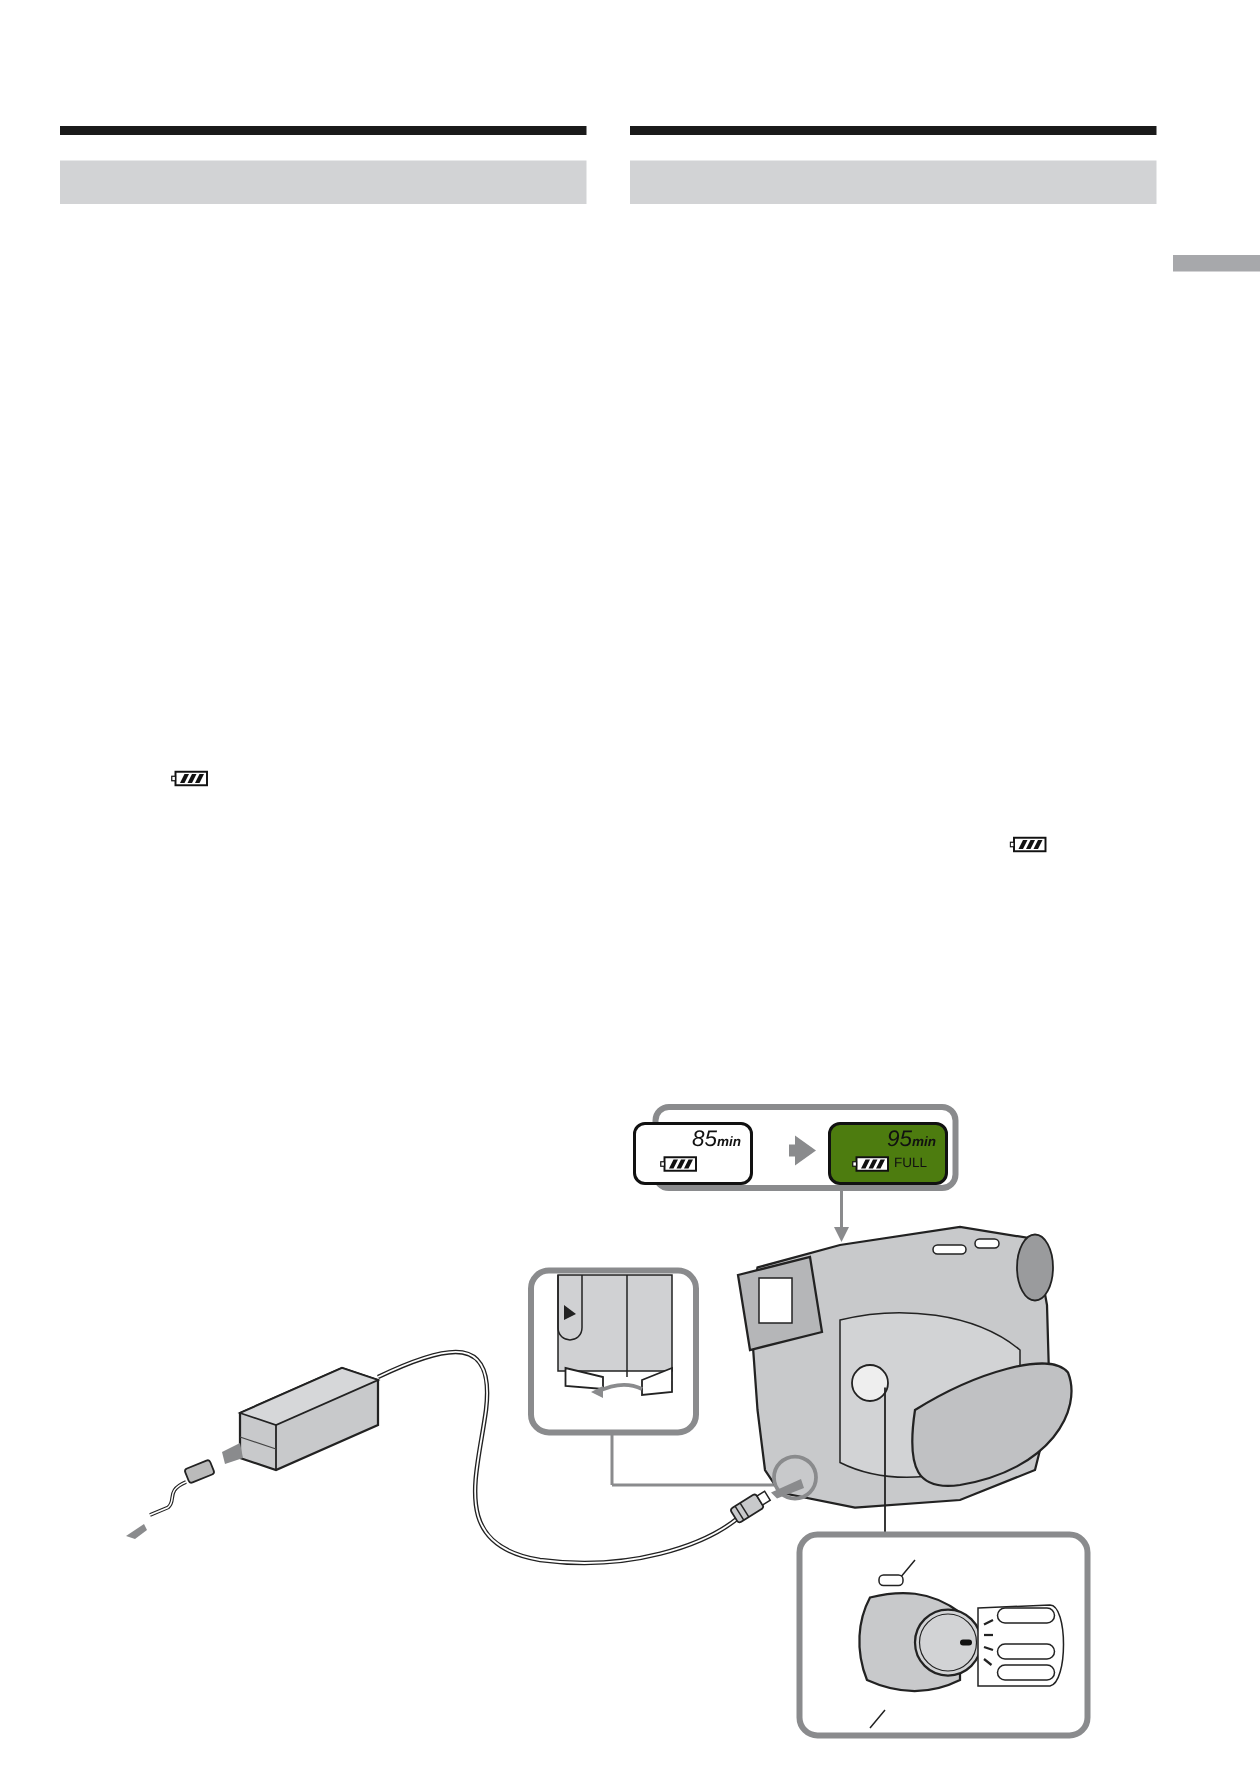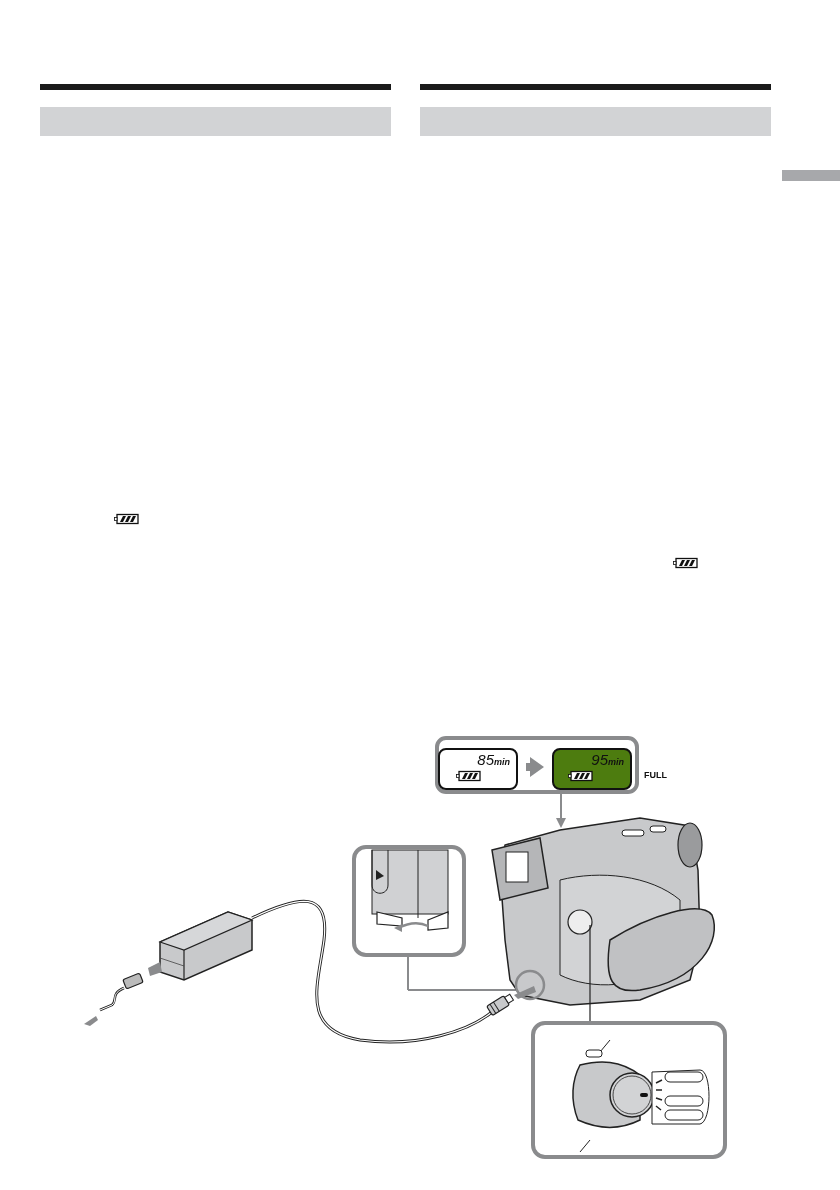--- a/index.html
+++ b/index.html
@@ -122,21 +122,21 @@
       <line x1="656" y1="1083" x2="662" y2="1080" stroke="#222" stroke-width="1.5"></line>
       <line x1="656" y1="1090" x2="662" y2="1090" stroke="#222" stroke-width="1.5"></line>
       <line x1="656" y1="1098" x2="662" y2="1100" stroke="#222" stroke-width="1.5"></line>
       <line x1="656" y1="1106" x2="661" y2="1110" stroke="#222" stroke-width="1.5"></line>
       <path d="M600,1052 L610,1040 M590,1140 L580,1152" stroke="#222" stroke-width="1"></path>
       <rect x="586" y="1050" width="16" height="7" rx="3" fill="#fff" stroke="#222" stroke-width="1"></rect>
     </g>
   </svg>
 </div>
 
-<div class="abs" style="left:438px; top:748px; width:76px; height:38px; border:2px solid #111; border-radius:8px; background:#fff;">
+<div class="abs" style="left:422px; top:748px; width:76px; height:38px; border:2px solid #111; border-radius:8px; background:#fff;">
   <div class="abs" style="right:6px; top:1px; font-size:15px; font-style:italic; color:#111; letter-spacing:0px;">
     <span>85</span><span style="font-size:9px; font-weight:bold;">min</span>
   </div>
   <div class="abs" style="left:16px; top:20px;">
     <svg width="26" height="12" viewBox="0 0 26 12">
       <rect x="3" y="1.5" width="21" height="9" fill="#fff" stroke="#111" stroke-width="1.3"></rect>
       <rect x="0.5" y="4.5" width="2.5" height="3" fill="#fff" stroke="#111" stroke-width="0.8"></rect>
       <polygon points="6,9 9,3 12,3 9,9" fill="#111"></polygon>
       <polygon points="11,9 14,3 17,3 14,9" fill="#111"></polygon>
       <polygon points="16,9 19,3 22,3 19,9" fill="#111"></polygon>
@@ -153,14 +153,14 @@
   </div>
   <div class="abs" style="left:14px; top:20px;">
     <svg width="26" height="12" viewBox="0 0 26 12">
       <rect x="3" y="1.5" width="21" height="9" fill="#fff" stroke="#111" stroke-width="1.3"></rect>
       <rect x="0.5" y="4.5" width="2.5" height="3" fill="#fff" stroke="#111" stroke-width="0.8"></rect>
       <polygon points="6,9 9,3 12,3 9,9" fill="#111"></polygon>
       <polygon points="11,9 14,3 17,3 14,9" fill="#111"></polygon>
       <polygon points="16,9 19,3 22,3 19,9" fill="#111"></polygon>
     </svg>
   </div>
-  <div class="abs" style="left:42px; top:20px; font-size:9px; font-weight:bold; color:#111;margin-left:48px;">FULL</div>
+  <div class="abs" style="left:42px; top:20px; font-size:9px; font-weight:normal; color:#111;">FULL</div>
 </div>
 
 </body></html>

